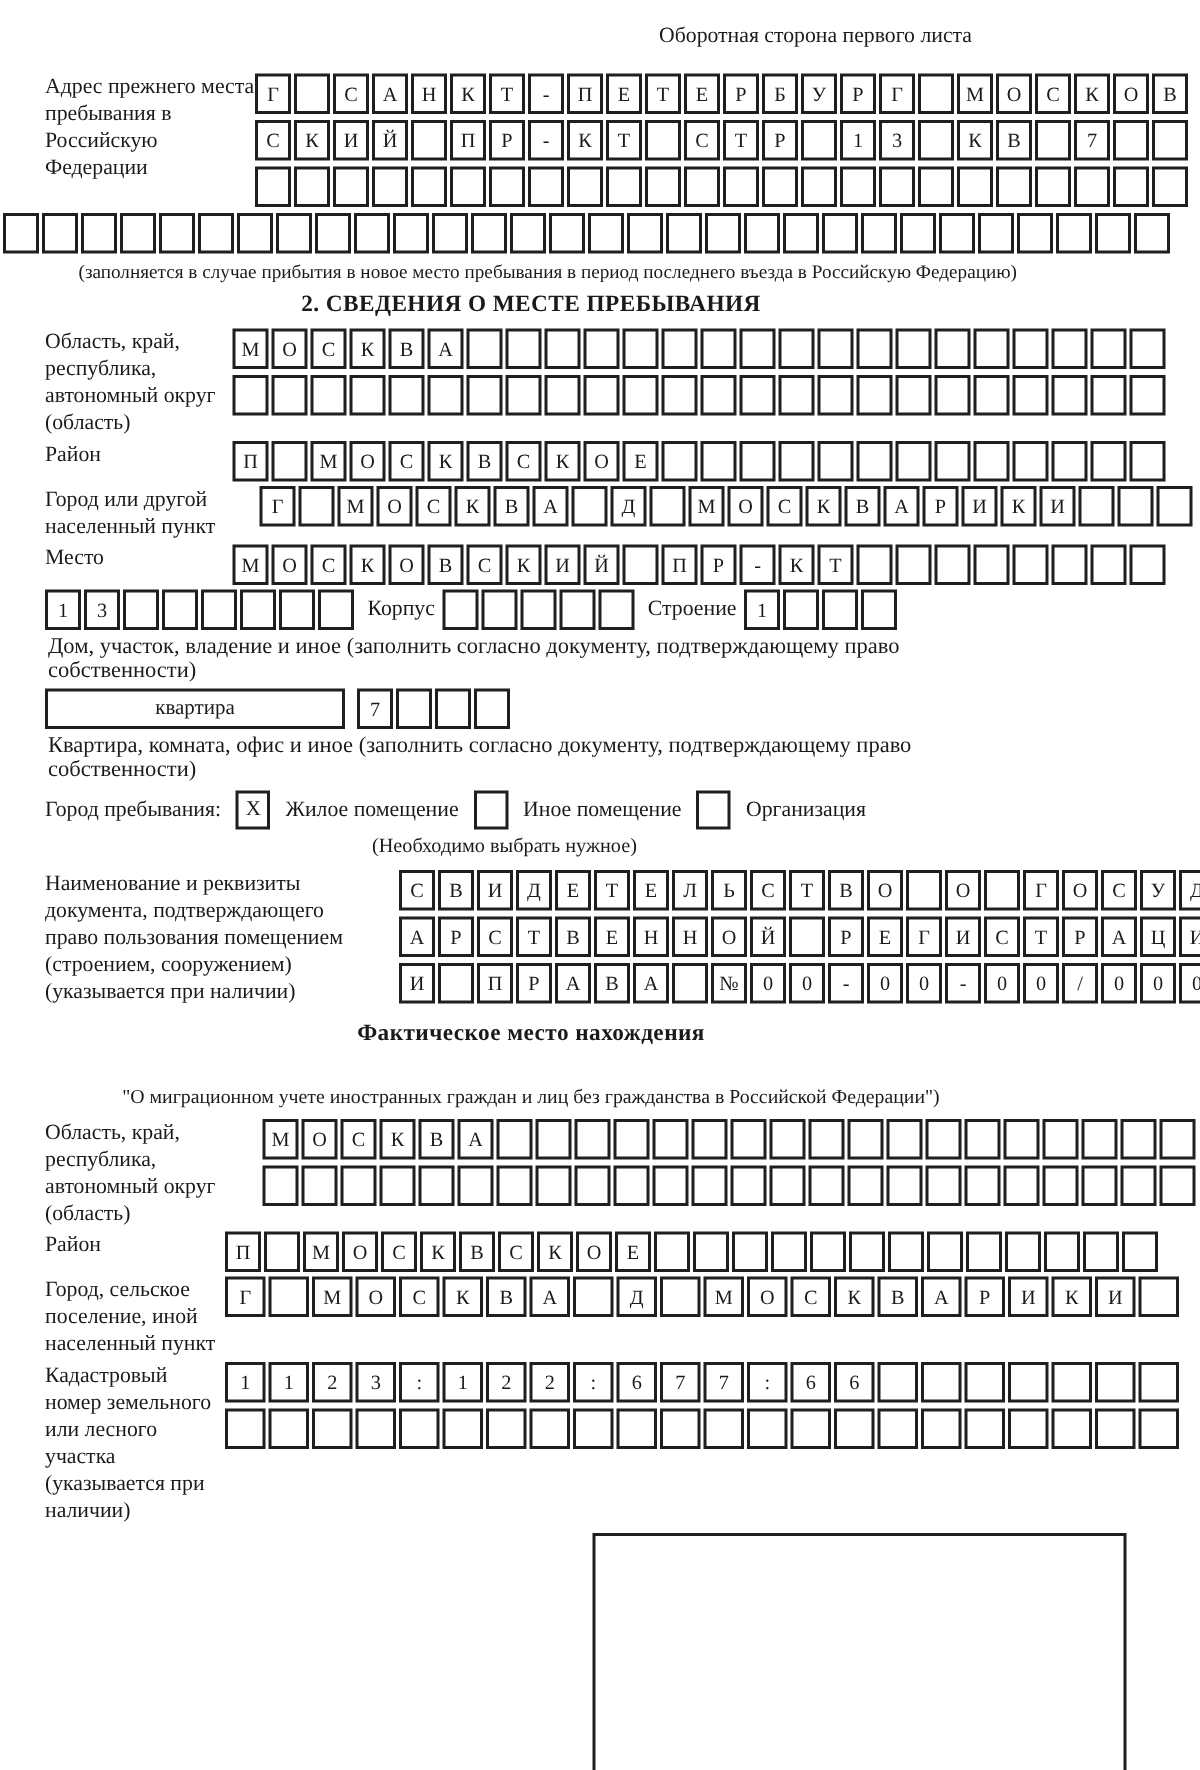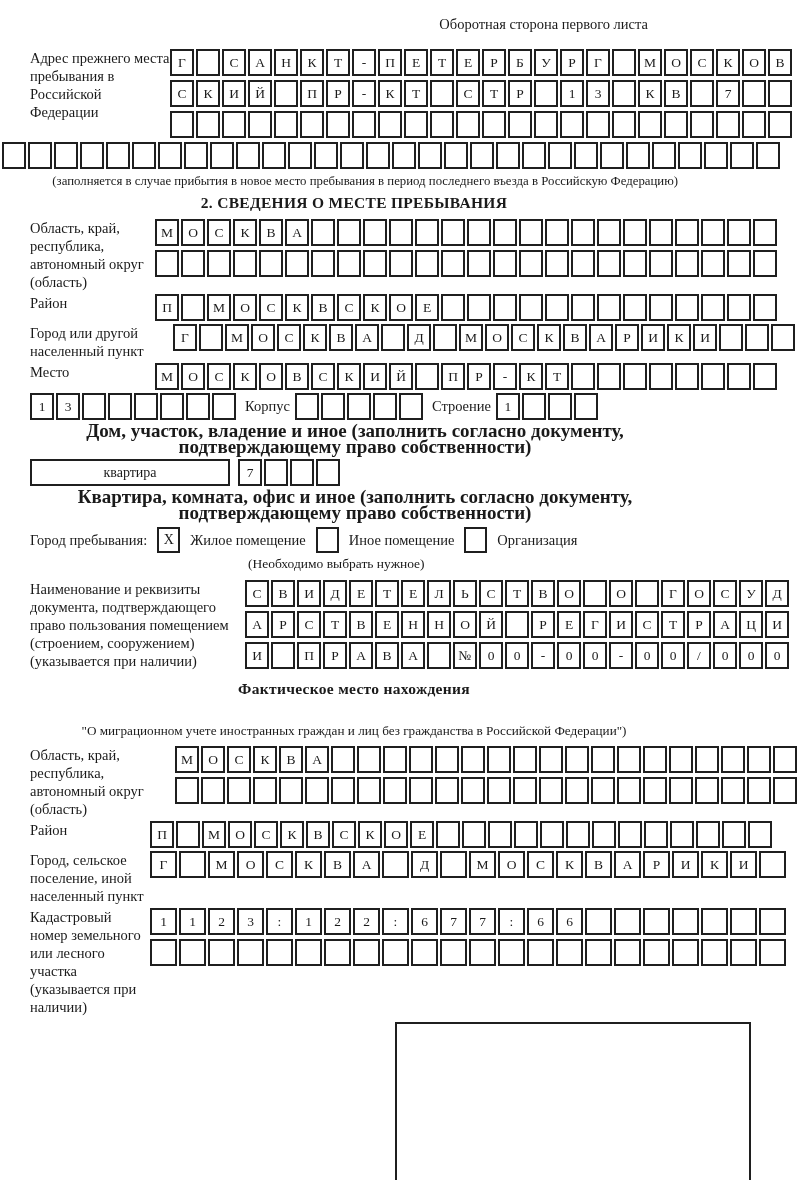--- a/index.html
+++ b/index.html
@@ -16,51 +16,51 @@
 
   .rows { display:flex; flex-direction:column; gap:4px; }
   .cellrow { display:flex; gap:2px; }
   .cell { flex:0 0 20px; width:20px; height:23px; border:2px solid #1f1f1f;
           display:flex; align-items:center; justify-content:center;
           font-size:13.5px; line-height:1; background:#fff; }
   .widecells .cell { flex-basis:23px; width:23px; }
   .fullbleed { margin-left:-28px; margin-top:4px; margin-bottom:5px; }
 
   .caption { font-size:12.8px; line-height:15px; text-align:right; margin-bottom:5px; }
-  .caption-left { font-size:19px; line-height:16px; text-align:center; margin:2px 0 4px 2px;font-weight:bold; }
+  .caption-left { font-size:15px; line-height:16px; text-align:left; margin:2px 0 4px 2px; }
   .sec-title { font-size:15.5px; font-weight:bold; text-align:center; margin:4px 0 7px 0; letter-spacing:.3px; }
 
   .inline-row { display:flex; align-items:center; margin-bottom:3px; }
   .widebox { box-sizing:border-box; border:2px solid #1f1f1f; height:27px;
              display:flex; align-items:center; justify-content:center; font-size:14px; background:#fff; }
   .wb-house { width:170px; margin-right:6px; }
   .wb-apt { width:200px; margin-right:8px; }
   .mini-label { font-size:14.5px; margin:0 5px 0 9px; }
 
   .stayrow { display:flex; align-items:center; margin:6px 0 3px 0; font-size:14.5px; }
   .cbox { box-sizing:border-box; width:23px; height:26px; border:2px solid #1f1f1f;
           display:flex; align-items:center; justify-content:center; font-size:14px; margin:0 10px; }
   .cbox:first-of-type { margin-left:12px; }
   .stay-note { font-size:13.5px; margin:0 0 8px 218px; }
 
   .fact-note { font-size:13.2px; line-height:17px; text-align:center; margin-bottom:7px; }
 
   .stamp-wrap { margin-left:365px; margin-top:6px; }
   .stamp-box { box-sizing:border-box; width:356px; height:176px; border:2px solid #1f1f1f; background:#fff; }
-  .stamp-caption { width:400px; margin-left:-24px; margin-top:6px; font-size:13.4px; line-height:18px; text-align:center; } .mb10 { margin-bottom:10px; }
+  .stamp-caption { width:400px; margin-left:-24px; margin-top:6px; font-size:13.4px; line-height:18px; text-align:center; } .mb10 { margin-bottom:10px;gap:21px; }
 </style>
 </head>
 <body>
 
 <div class="page">
 
   <div class="hdr-note">Оборотная сторона первого листа</div>
 
   <div class="field">
-    <div class="label w140">Адрес прежнего места пребывания в Российской Федерации</div>
+    <div class="label w140">Адрес прежнего места пребывания в Российскую Федерации</div>
     <div class="rows">
       <div class="cellrow">
           <span class="cell">Г</span>
           <span class="cell"></span>
           <span class="cell">С</span>
           <span class="cell">А</span>
           <span class="cell">Н</span>
           <span class="cell">К</span>
           <span class="cell">Т</span>
           <span class="cell">-</span>

